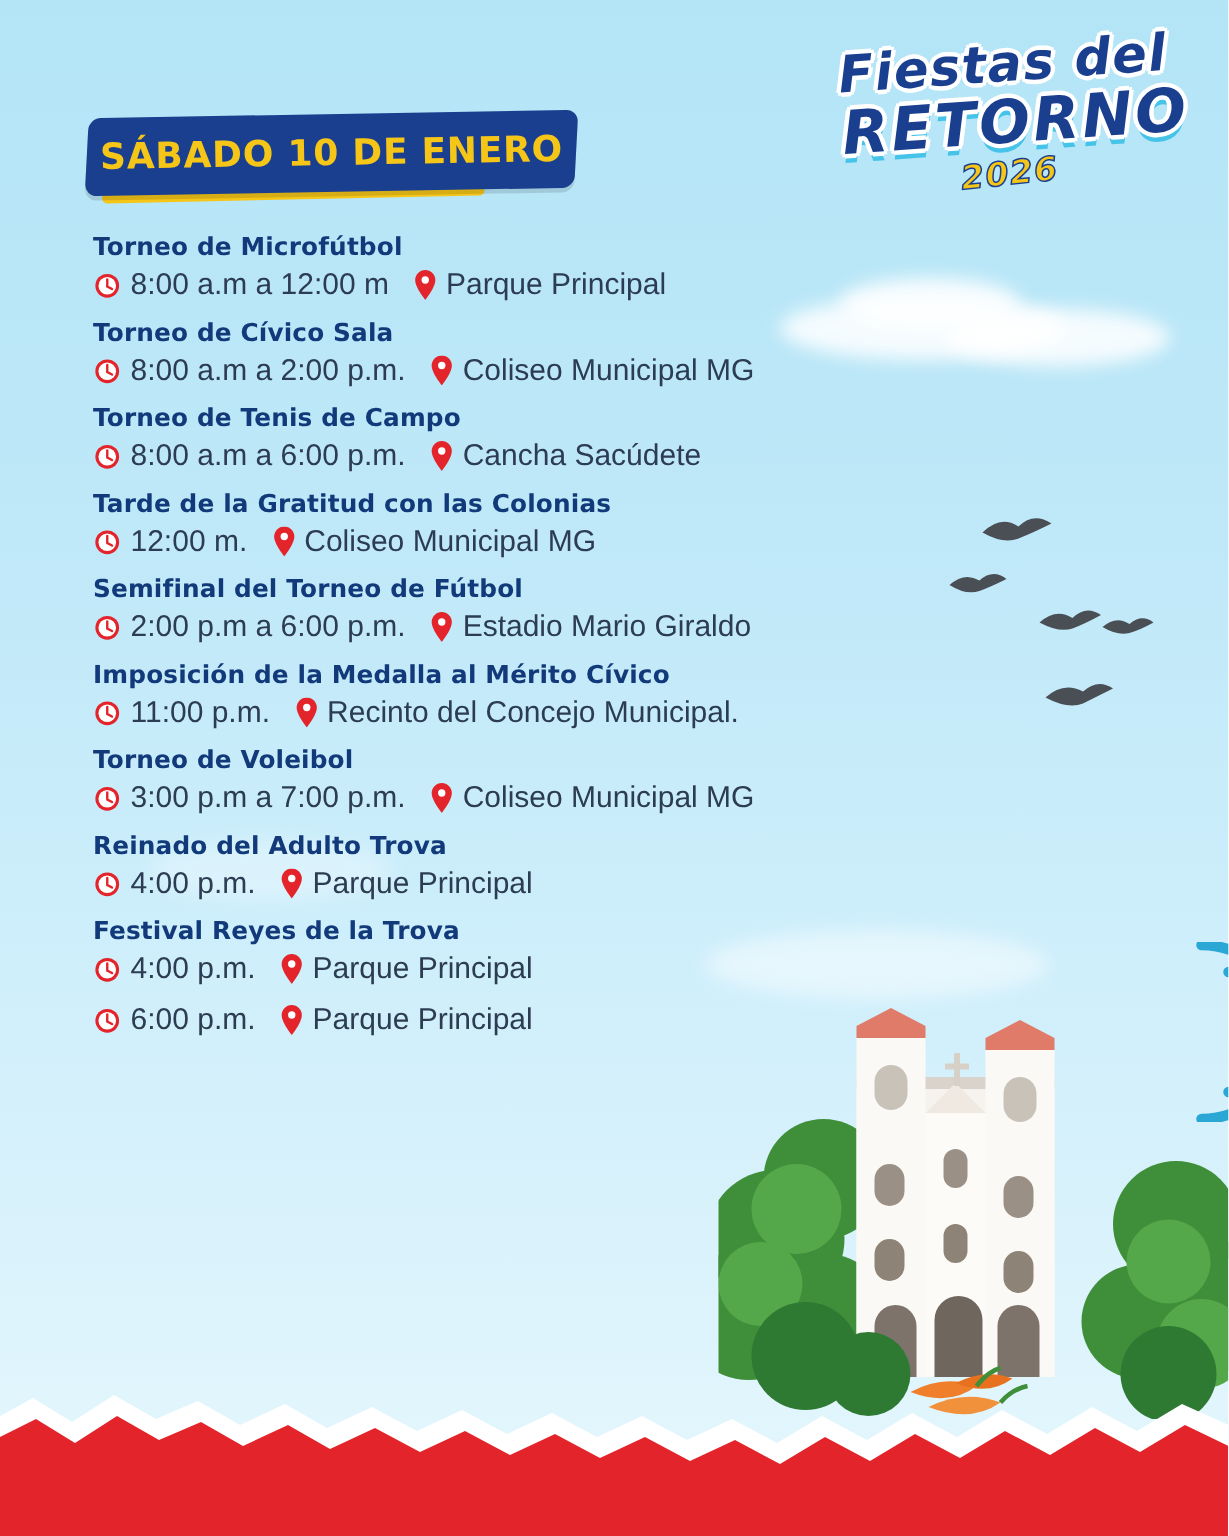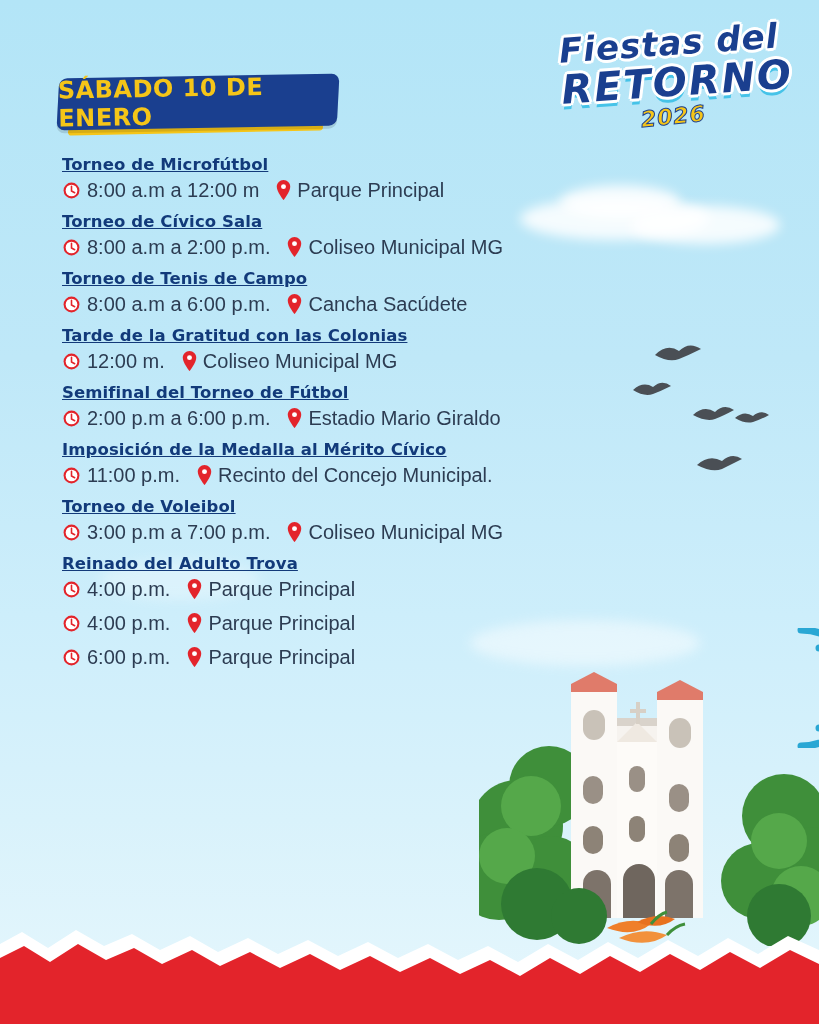--- a/index.html
+++ b/index.html
@@ -92,22 +92,23 @@
     letter-spacing: 1px;
     margin-top: 2px;
     transform: rotate(-2deg);
   }
 
   
   .banner {
     position: absolute;
     left: 58px;
     top: 76px;
-    width: 280px;
+    width: 326px;
     height: 52px;
+    text-align: center;
   }
   .banner .plate {
     position: absolute;
     inset: 0;
     background: #1a3f8f;
     border-radius: 8px;
     transform: skewX(-4deg) rotate(-1deg);
     box-shadow: 0 3px 0 rgba(0,0,0,.12);
   }
   .banner .underline {
@@ -142,21 +143,20 @@
     width: 520px;
   }
   .event { margin-bottom: 10px; }
   .event-title {
     font-family: "DejaVu Sans", sans-serif;
     font-weight: bold;
     font-size: 16.5px;
     color: #123a7a;
     letter-spacing: .1px;
     margin-bottom: 4px;
-    text-decoration: underline;
   }
   .event-meta {
     display: flex;
     align-items: center;
     font-size: 20px;
     color: #2c3c52;
     line-height: 1.2;
   }
   .ic {
     display: inline-flex;
@@ -396,20 +396,21 @@
             <svg width="17" height="20" viewBox="0 0 18 22">
               <path d="M9 0C4.9 0 1.6 3.3 1.6 7.4 1.6 13 9 22 9 22s7.4-9 7.4-14.6C16.4 3.3 13.1 0 9 0z" fill="#e3242b"></path>
               <circle cx="9" cy="7.3" r="2.7" fill="#fff"></circle>
             </svg>
           </span>
         <span class="place">Parque Principal</span>
       </div>
     </div>
 
     <div class="event">
+      <div class="event-title">Festival Reyes de la Trova</div>
       <div class="event-meta">
         <span class="ic">
             <svg width="19" height="19" viewBox="0 0 24 24">
               <circle cx="12" cy="12" r="10" fill="#e3242b"></circle>
               <circle cx="12" cy="12" r="7.4" fill="#fff"></circle>
               <path d="M12 6.6v6l4 2.2" stroke="#e3242b" stroke-width="2" fill="none" stroke-linecap="round"></path>
             </svg>
           </span>
         <span class="time">4:00 p.m.</span>
         <span class="ic">

